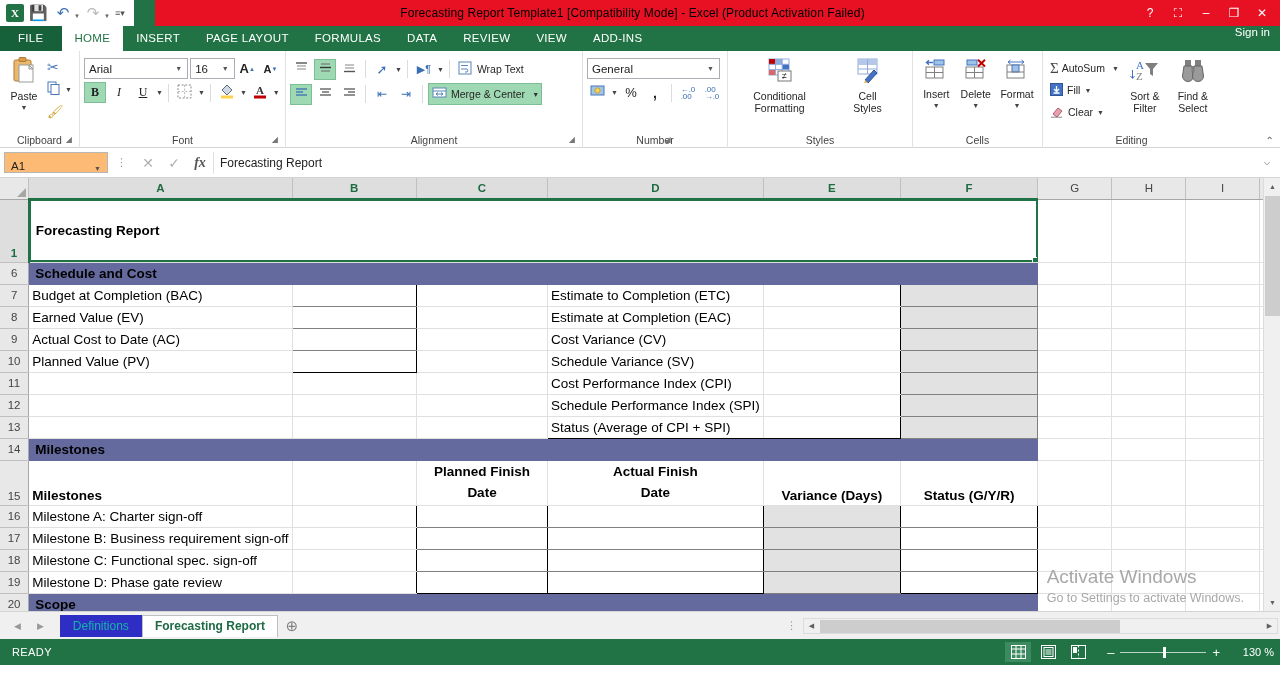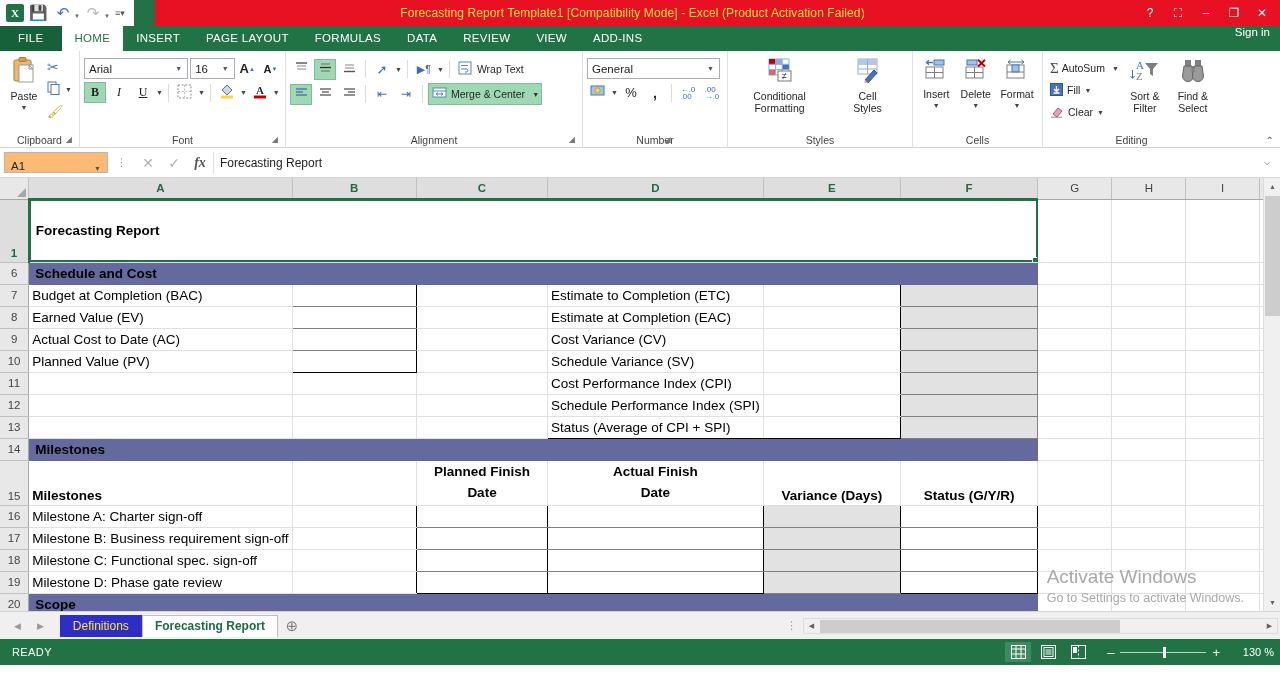--- a/index.html
+++ b/index.html
@@ -55,21 +55,21 @@
     position: absolute;
     left: 155px; right: 0; top: 0;
     height: 26px;
     background: #e81123;
     display: flex;
     align-items: center;
     justify-content: center;
     z-index: 1;
   }
   .title-text {
-    color: #fde047;
+    color: #000000;
     font-size: 12px;
     letter-spacing: .1px;
     margin-right: 170px;
   }
   .win-btns {
     position: absolute;
     right: 4px; top: 0;
     height: 26px;
     display: flex;
     align-items: center;
@@ -390,21 +390,21 @@
     display: flex; align-items: center;
     padding: 0 12px;
     font-size: 12px;
     color: #444;
     border: 1px solid #d4d4d4;
     border-bottom: none;
     background: #ebebeb;
   }
   .sheettab.hl {
     background: #2e2ec4;
-    color: #fde047;
+    color: #14b8a6;
     border-color: #2e2ec4;
   }
   .sheettab.active {
     background: #fff;
     color: #1e6b43;
     font-weight: bold;
     border-color: #bfbfbf;
   }
   .addsheet {
     width: 28px; height: 22px;

